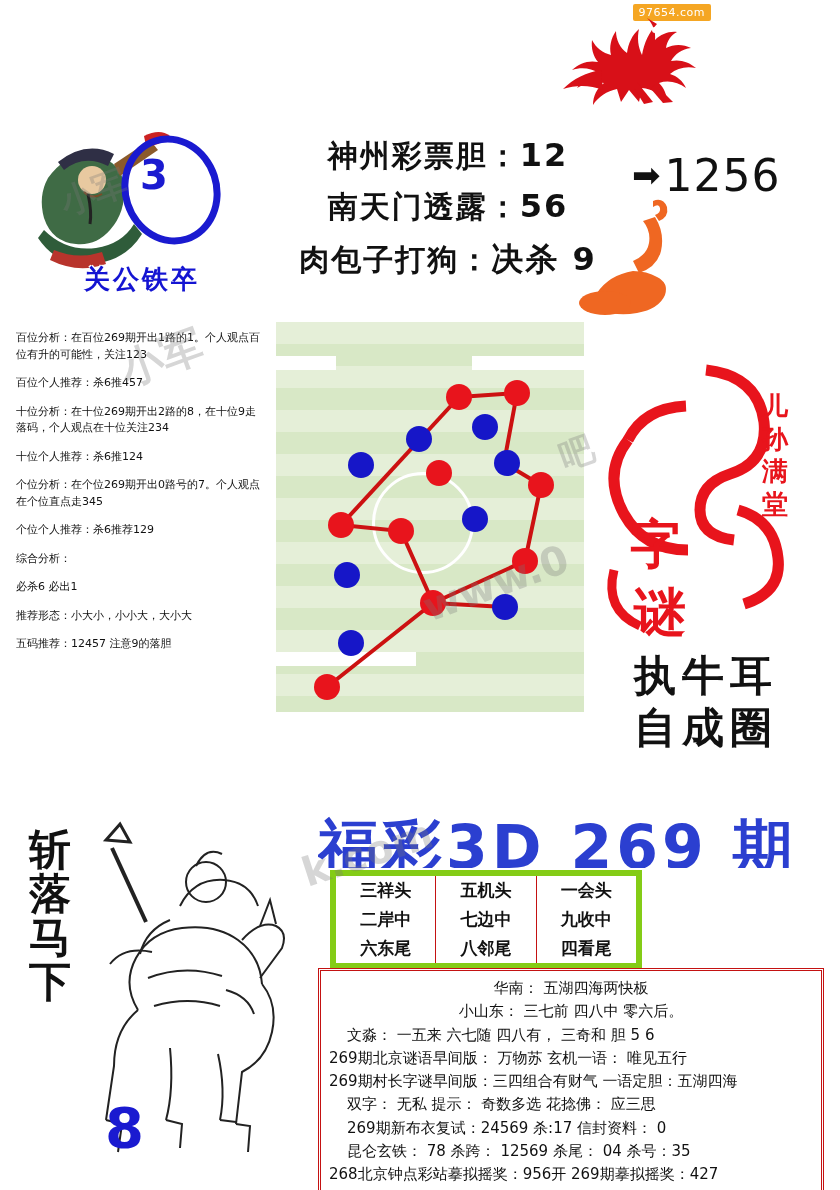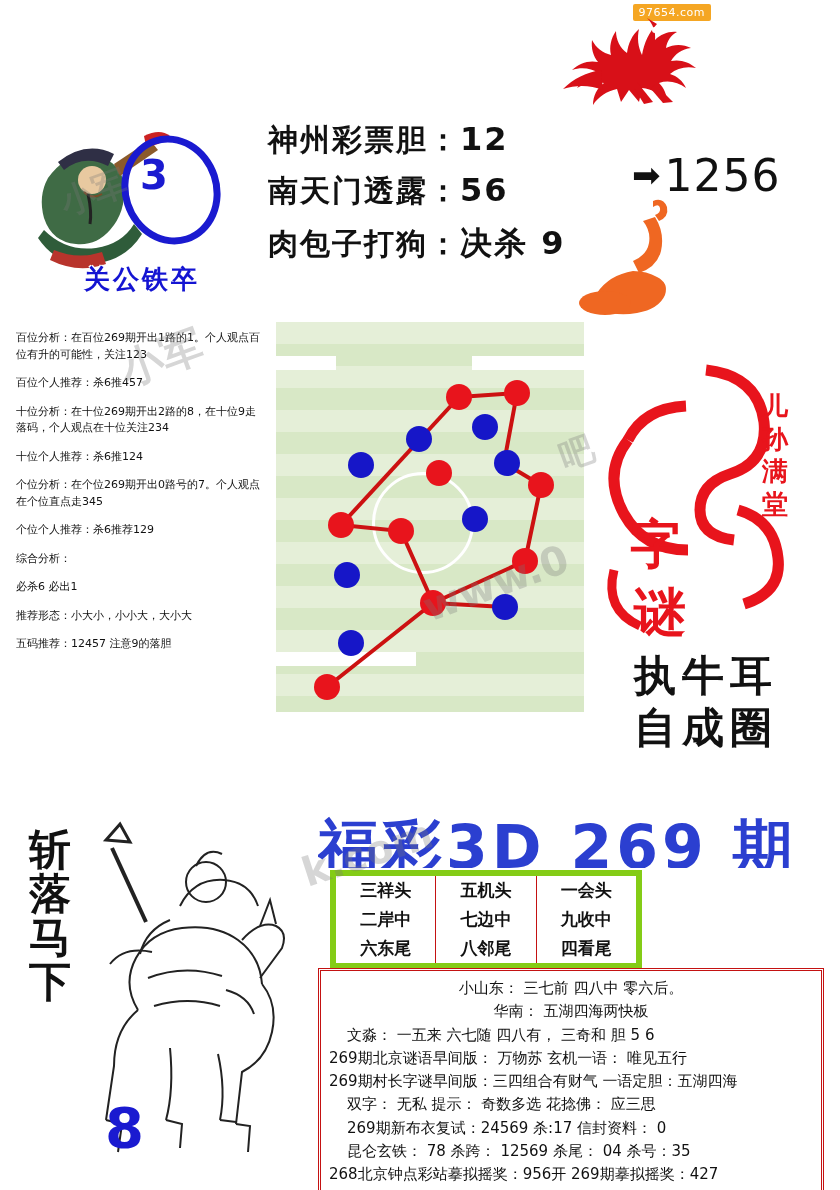--- a/index.html
+++ b/index.html
@@ -19,21 +19,21 @@
   .rooster{position:absolute;right:10px;top:12px;width:210px;height:95px;}
 
   
   .guan{position:absolute;left:18px;top:118px;width:190px;height:190px;}
   .guan-label{position:absolute;left:20px;top:262px;width:180px;text-align:right;font-size:26px;font-weight:bold;color:#1414d2;
     text-shadow:-1px -1px 0 #fff,1px -1px 0 #fff,-1px 1px 0 #fff,1px 1px 0 #fff;letter-spacing:3px;font-family:Liberation Serif, serif;}
   .ring{position:absolute;left:122px;top:135px;width:84px;height:96px;border:7px solid #1a1ad0;border-radius:50%;transform:rotate(-18deg);}
   .ring-num{position:absolute;left:140px;top:152px;font-size:40px;color:#1a1ad0;font-weight:bold;}
 
   
-  .centerlines{position:absolute;left:268px;top:120px;width:360px;}
+  .centerlines{position:absolute;left:268px;top:136px;width:360px;text-align:center;}
   .cl{font-size:30px;font-weight:bold;color:#111;letter-spacing:2px;margin-bottom:10px;white-space:nowrap;}
   .cl .num{font-size:32px;}
 
   
   .arrowbox{position:absolute;left:632px;top:150px;width:200px;height:50px;display:flex;align-items:center;}
   .arrowglyph{font-size:34px;color:#111;margin-right:4px;}
   .bignum{font-size:44px;font-weight:normal;color:#111;letter-spacing:1px;}
 
   
   .orangefig{position:absolute;right:18px;top:195px;width:130px;height:125px;}
@@ -250,22 +250,22 @@
       <div class="gcell">八邻尾</div>
     </div>
     <div class="gcol">
       <div class="gcell">一会头</div>
       <div class="gcell">九收中</div>
       <div class="gcell">四看尾</div>
     </div>
   </div>
 
   <div class="infobox">
+    <div class="row center">华南：    五湖四海两快板</div>
     <div class="row center">小山东：  三七前  四八中  零六后。</div>
-    <div class="row center">华南：    五湖四海两快板</div>
     <div class="row ind">文淼：   一五来   六七随   四八有，    三奇和      胆 5 6</div>
     <div class="row">269期北京谜语早间版：  万物苏   玄机一语：   唯见五行</div>
     <div class="row">269期村长字谜早间版：三四组合有财气     一语定胆：五湖四海</div>
     <div class="row ind">双字：    无私      提示：  奇数多选          花捻佛：  应三思</div>
     <div class="row ind">269期新布衣复试：24569      杀:17      信封资料：  0</div>
     <div class="row ind">昆仑玄铁： 78    杀跨： 12569     杀尾： 04     杀号：35</div>
     <div class="row">268北京钟点彩站摹拟摇奖：956开              269期摹拟摇奖：427</div>
   </div>
 
   <div class="wm wm1">小军</div>

